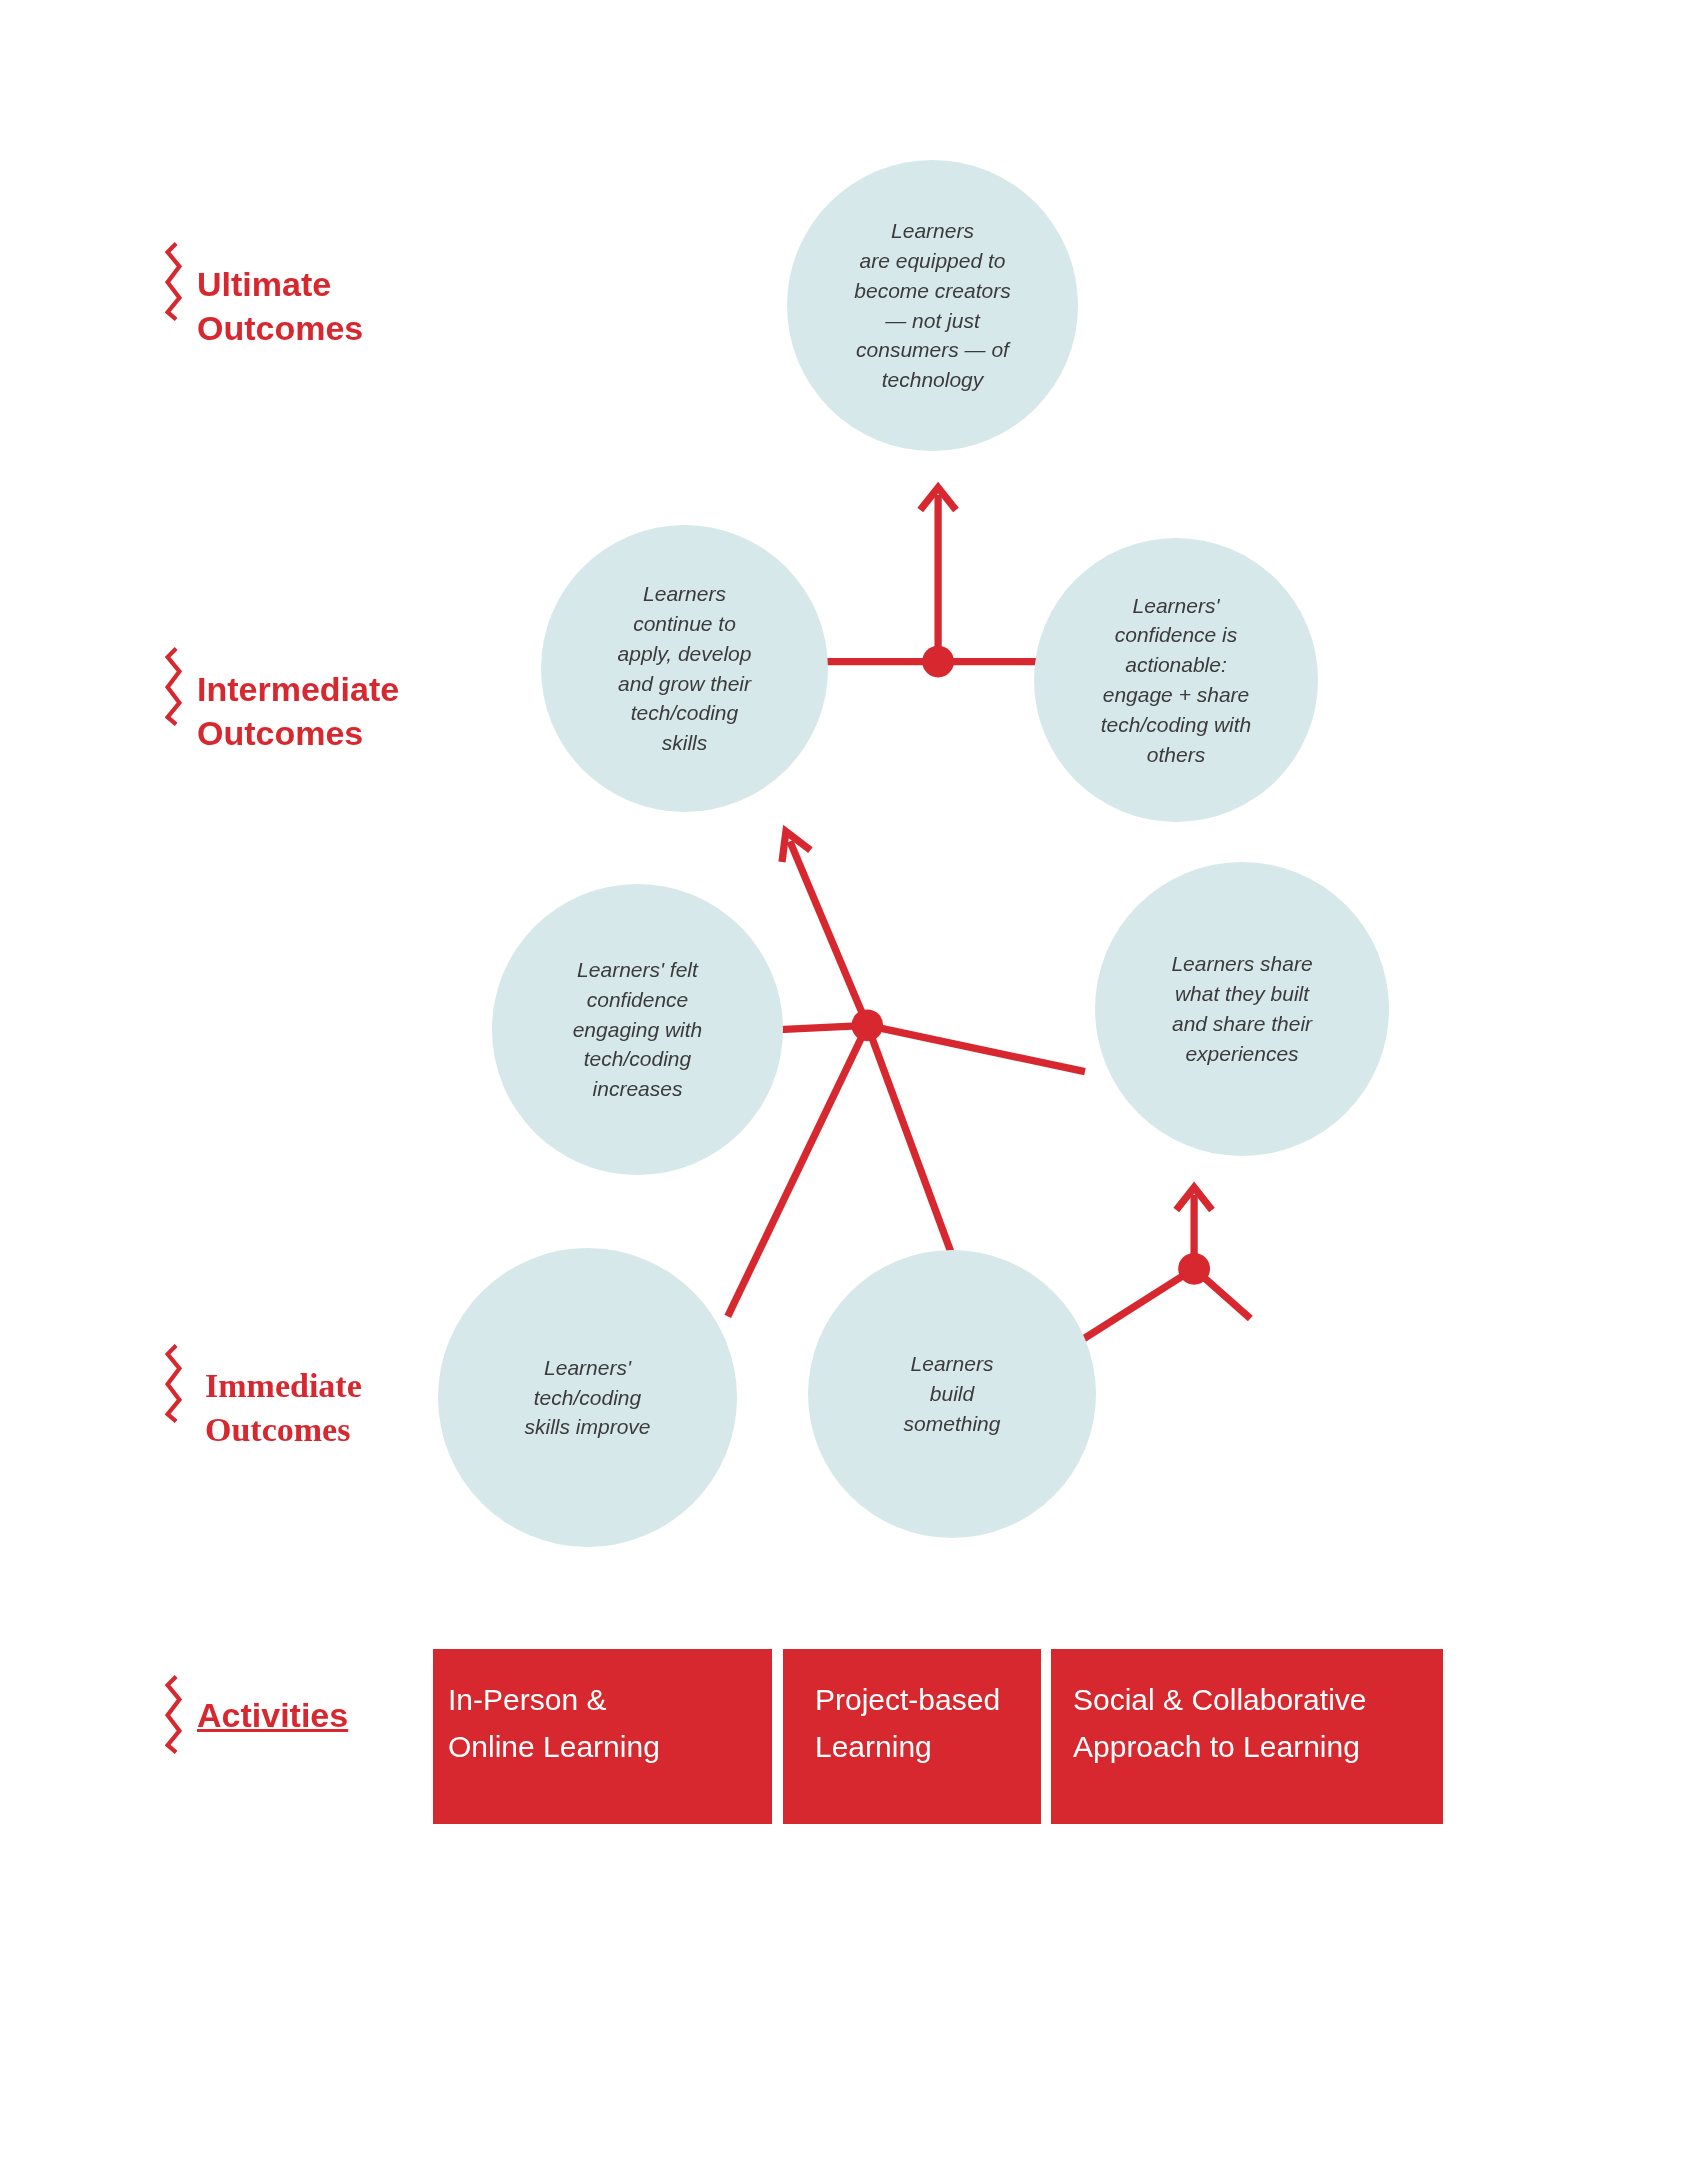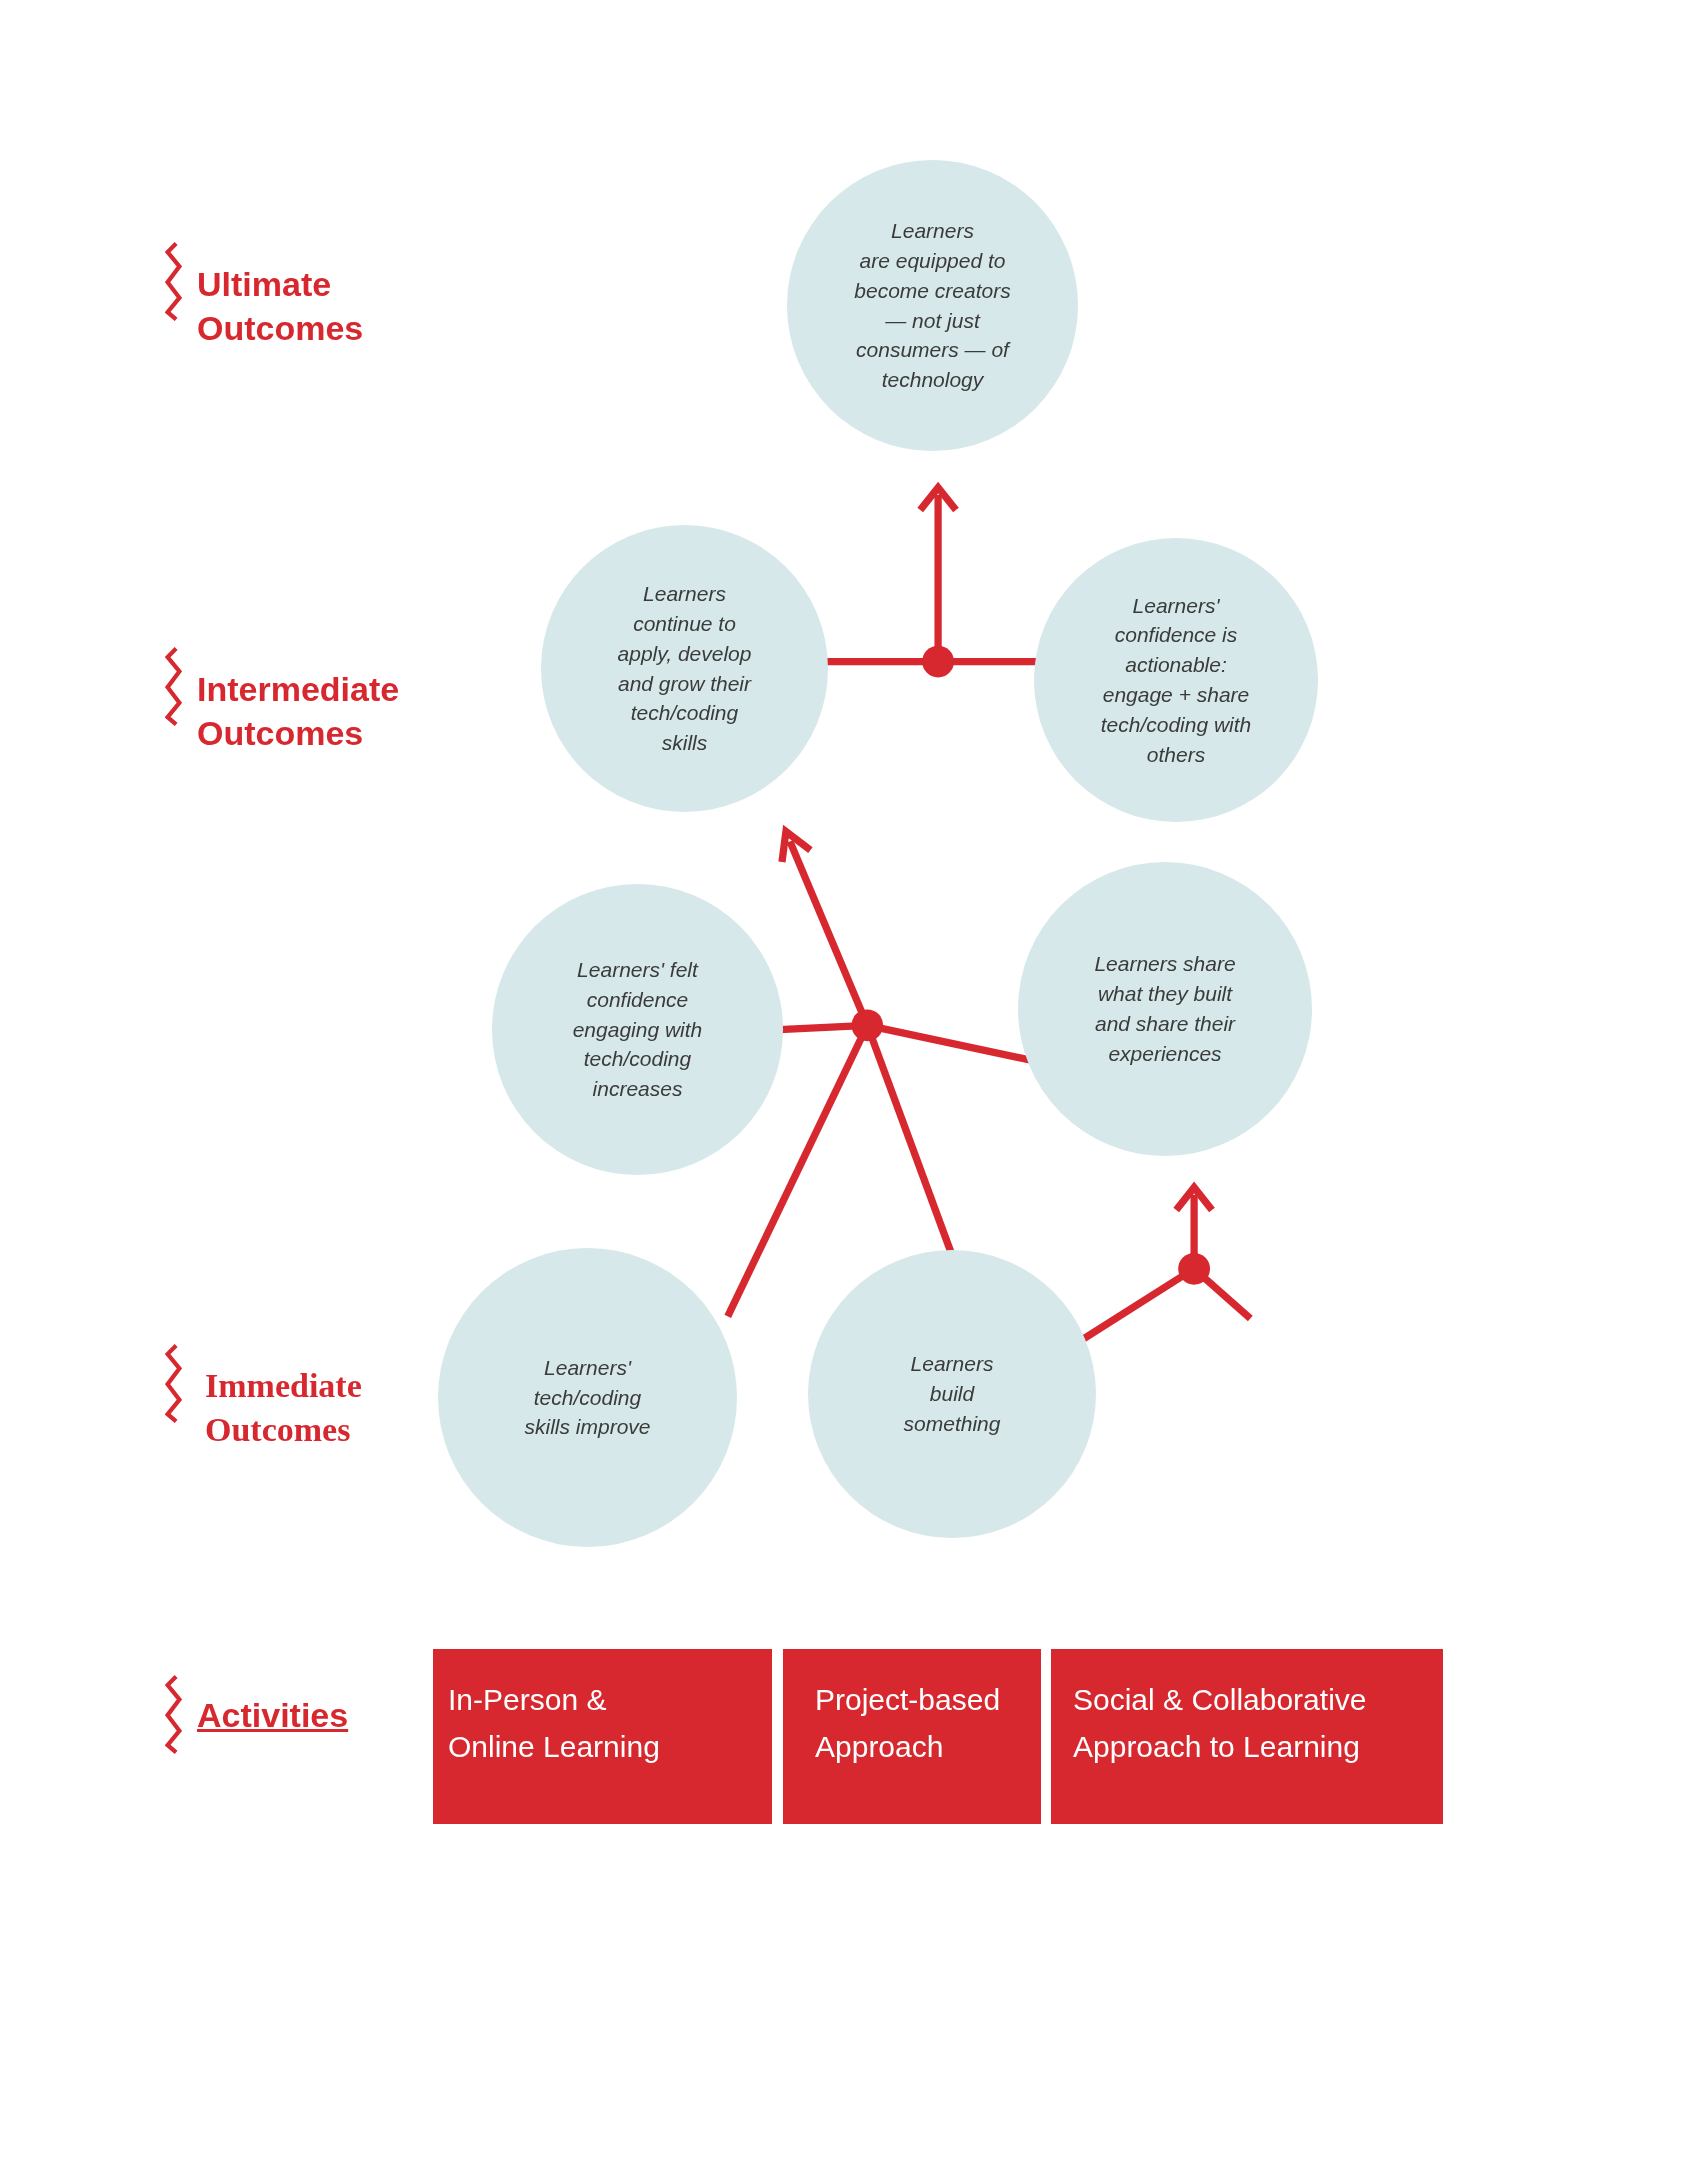--- a/index.html
+++ b/index.html
@@ -102,32 +102,32 @@
 confidence is
 actionable:
 engage + share
 tech/coding with
 others</div>
   <div class="bubble" style="left:492px;  top:884px; width:291px; height:291px;">Learners' felt
 confidence
 engaging with
 tech/coding
 increases</div>
-  <div class="bubble" style="left:1018px; top:862px; width:294px; height:294px;">Learners share
+  <div class="bubble" style="left:1095px; top:862px; width:294px; height:294px;">Learners share
 what they built
 and share their
 experiences</div>
   <div class="bubble" style="left:438px;  top:1248px; width:299px; height:299px;">Learners'
 tech/coding
 skills improve</div>
   <div class="bubble" style="left:808px; top:1250px; width:288px; height:288px;">Learners
 build
 something</div>
 
   <div class="activity-box" style="left:433px;  top:1649px; width:339px;padding-left:15px;">In-Person &amp;
 Online Learning</div>
   <div class="activity-box" style="left:783px; top:1649px; width:258px;">Project-based
-Approach</div>
+Learning</div>
   <div class="activity-box" style="left:1051px; top:1649px; width:392px;padding-left:22px;">Social &amp; Collaborative
 Approach to Learning</div>
 
 </div>
 
 
 </body></html>

